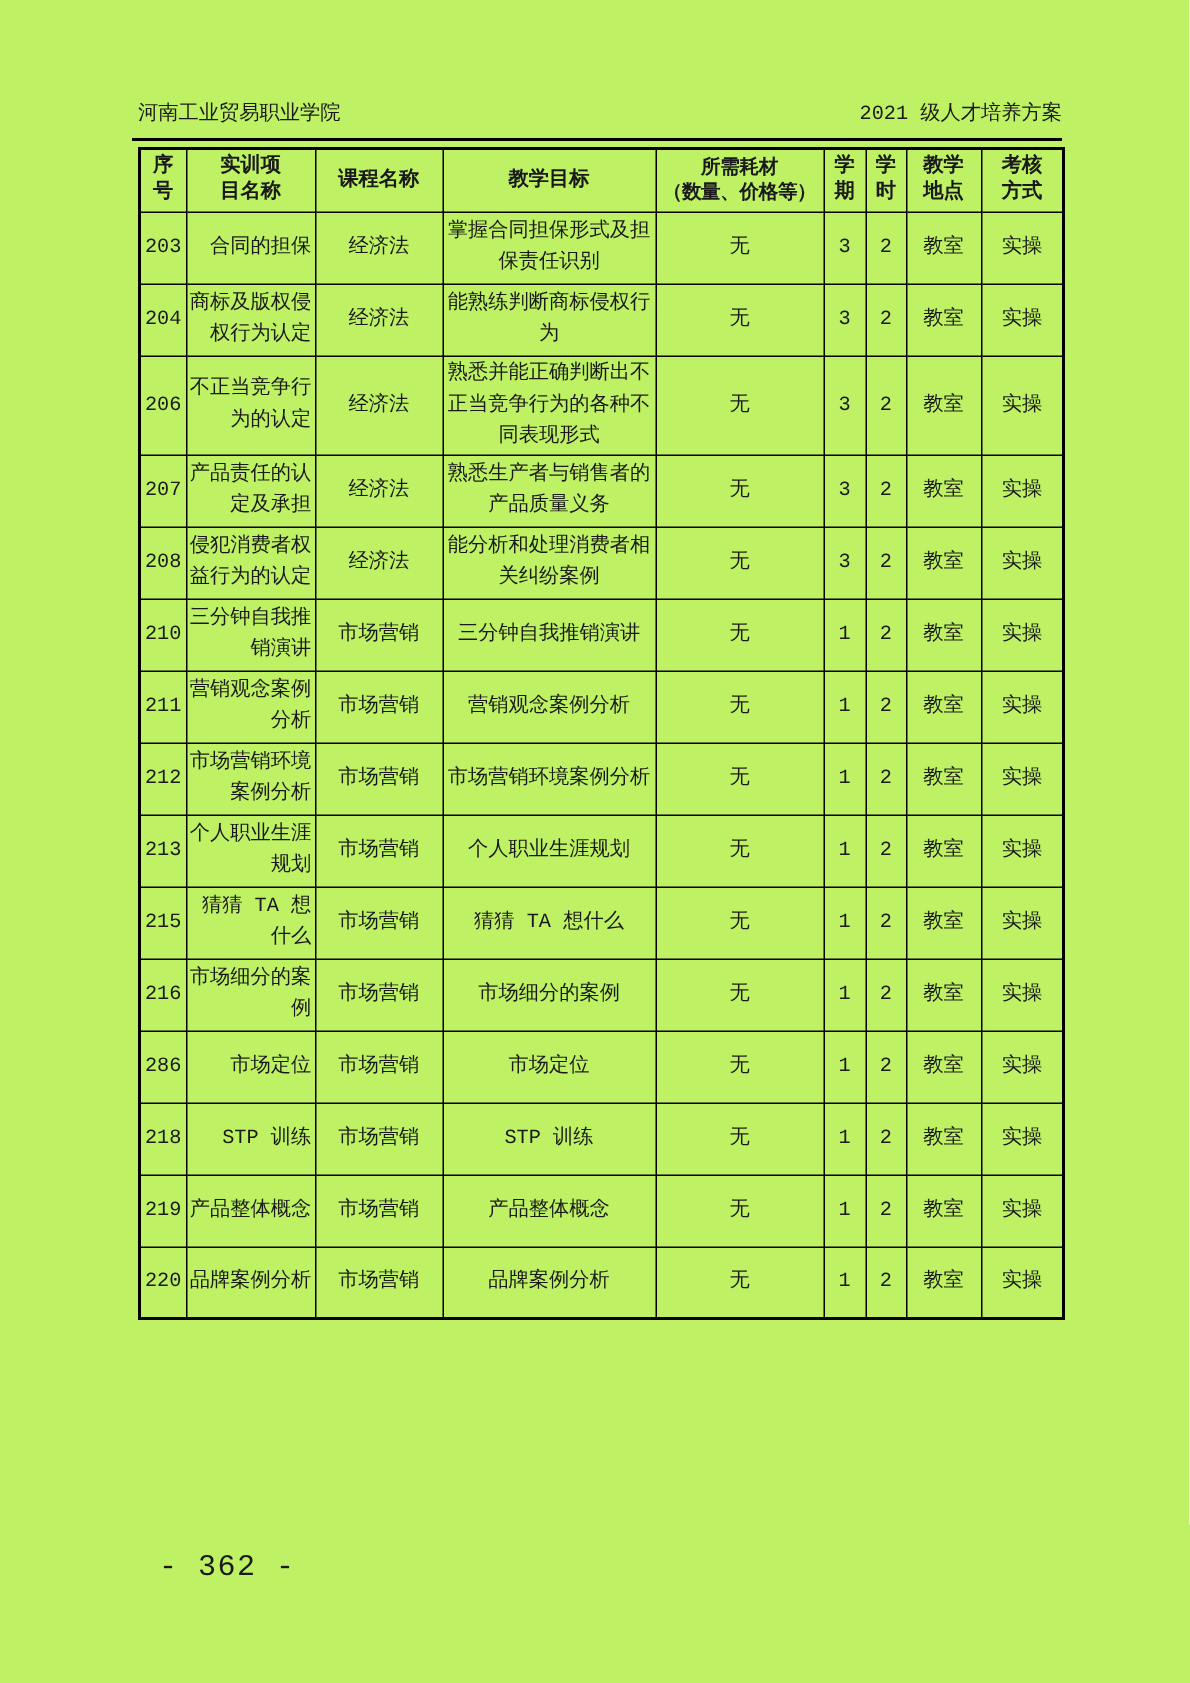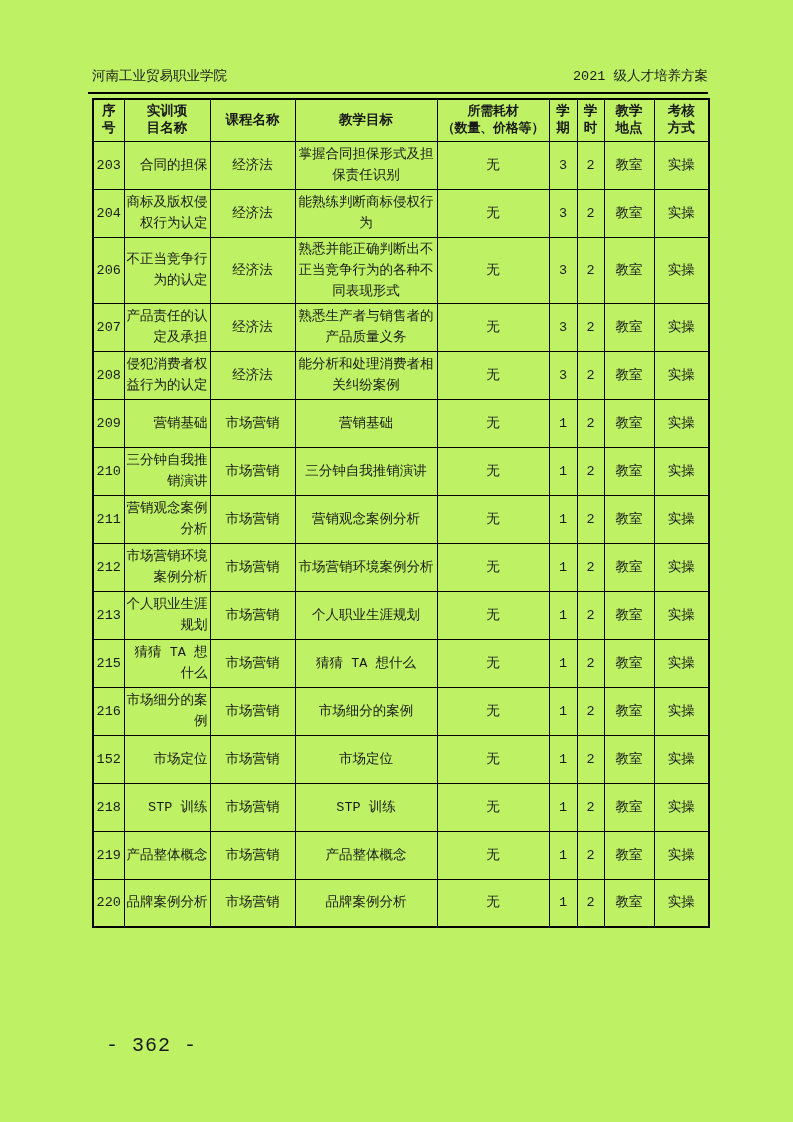--- a/index.html
+++ b/index.html
@@ -185,31 +185,20 @@
           <td class="col-name">侵犯消费者权益行为的认定</td>
           <td class="col-course">经济法</td>
           <td class="col-objective">能分析和处理消费者相关纠纷案例</td>
           <td class="col-materials">无</td>
           <td class="col-semester">3</td>
           <td class="col-hours">2</td>
           <td class="col-location">教室</td>
           <td class="col-assessment">实操</td>
         </tr>
         <tr>
-          <td class="col-seq">209</td>
-          <td class="col-name">营销基础</td>
-          <td class="col-course">市场营销</td>
-          <td class="col-objective center">营销基础</td>
-          <td class="col-materials">无</td>
-          <td class="col-semester">1</td>
-          <td class="col-hours">2</td>
-          <td class="col-location">教室</td>
-          <td class="col-assessment">实操</td>
-        </tr>
-        <tr>
           <td class="col-seq">210</td>
           <td class="col-name">三分钟自我推销演讲</td>
           <td class="col-course">市场营销</td>
           <td class="col-objective center">三分钟自我推销演讲</td>
           <td class="col-materials">无</td>
           <td class="col-semester">1</td>
           <td class="col-hours">2</td>
           <td class="col-location">教室</td>
           <td class="col-assessment">实操</td>
         </tr>
@@ -262,21 +251,21 @@
           <td class="col-name">市场细分的案例</td>
           <td class="col-course">市场营销</td>
           <td class="col-objective center">市场细分的案例</td>
           <td class="col-materials">无</td>
           <td class="col-semester">1</td>
           <td class="col-hours">2</td>
           <td class="col-location">教室</td>
           <td class="col-assessment">实操</td>
         </tr>
         <tr>
-          <td class="col-seq">152</td>
+          <td class="col-seq">286</td>
           <td class="col-name">市场定位</td>
           <td class="col-course">市场营销</td>
           <td class="col-objective center">市场定位</td>
           <td class="col-materials">无</td>
           <td class="col-semester">1</td>
           <td class="col-hours">2</td>
           <td class="col-location">教室</td>
           <td class="col-assessment">实操</td>
         </tr>
         <tr>

